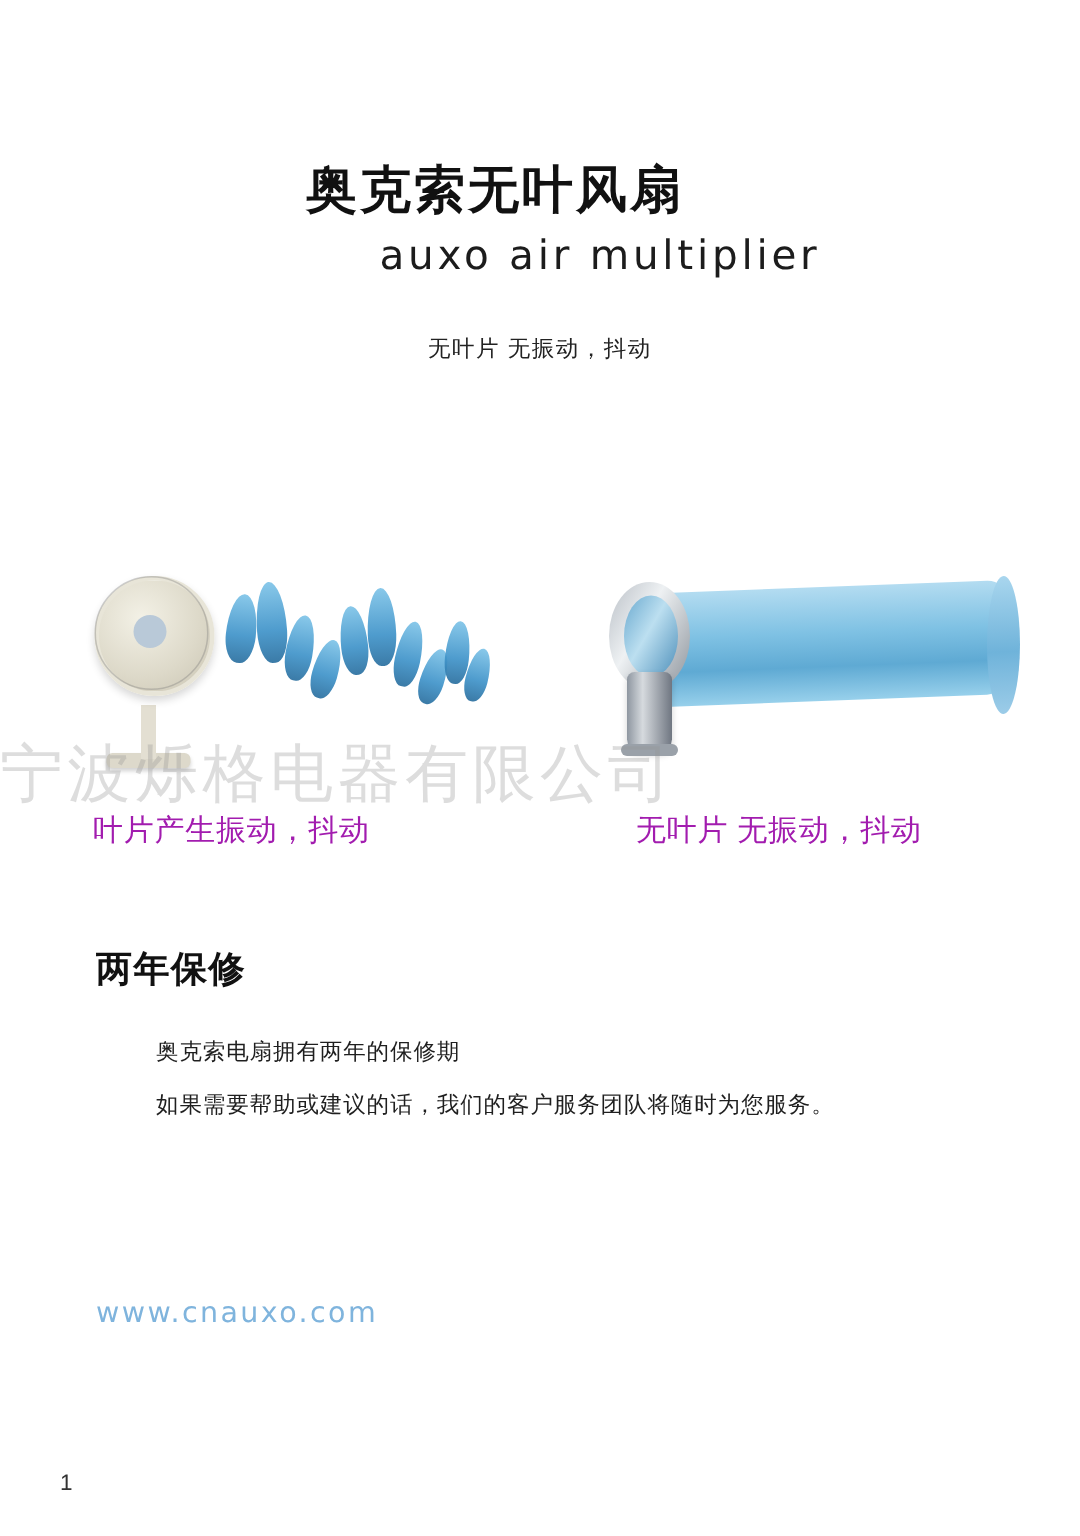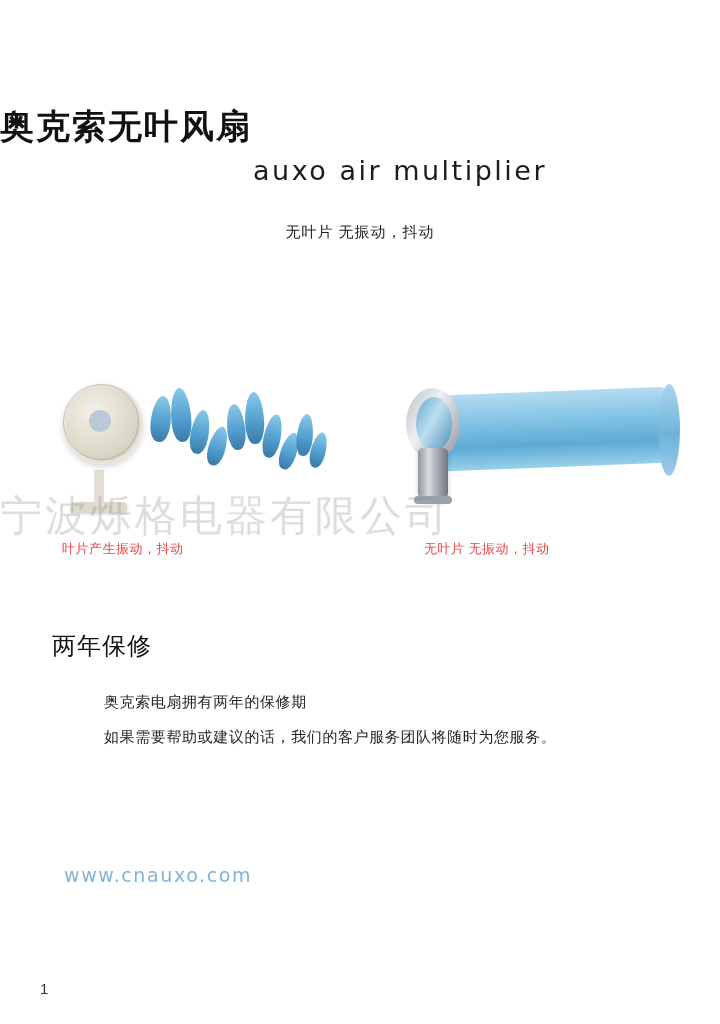--- a/index.html
+++ b/index.html
@@ -21,21 +21,21 @@
     width: 720px;
     height: 1024px;
   }
 
   
   .title-zh {
     position: absolute;
     top: 104px;
     left: 0;
     width: 660px;
-    text-align: left;
+    text-align: center;
     font-family: "DejaVu Serif", serif;
     font-weight: bold;
     font-size: 34px;
     letter-spacing: 2px;
     color: #111111;
   }
   .title-en {
     position: absolute;
     top: 155px;
     left: 0;
@@ -209,34 +209,34 @@
     font-size: 42px;
     letter-spacing: 3px;
     color: rgba(150,150,150,0.32);
     font-family: "DejaVu Sans", sans-serif;
     pointer-events: none;
   }
 
   
   .caption {
     position: absolute;
-    font-size: 13px;
-    color: #ef4444;
+    font-size: 20px;
+    color: #a21caf;
     letter-spacing: 0.5px;
   }
   .caption-left { left: 62px; top: 540px; }
   .caption-right { left: 424px; top: 540px; }
 
   
   .section-title {
     position: absolute;
-    left: 52px;
+    left: 64px;
     top: 630px;
     font-size: 24px;
-    font-weight: normal;
+    font-weight: bold;
     color: #111111;
     letter-spacing: 1px;
   }
   .body-lines {
     position: absolute;
     left: 64px;
     top: 684px;
     width: 600px;
   }
   .body-line {

